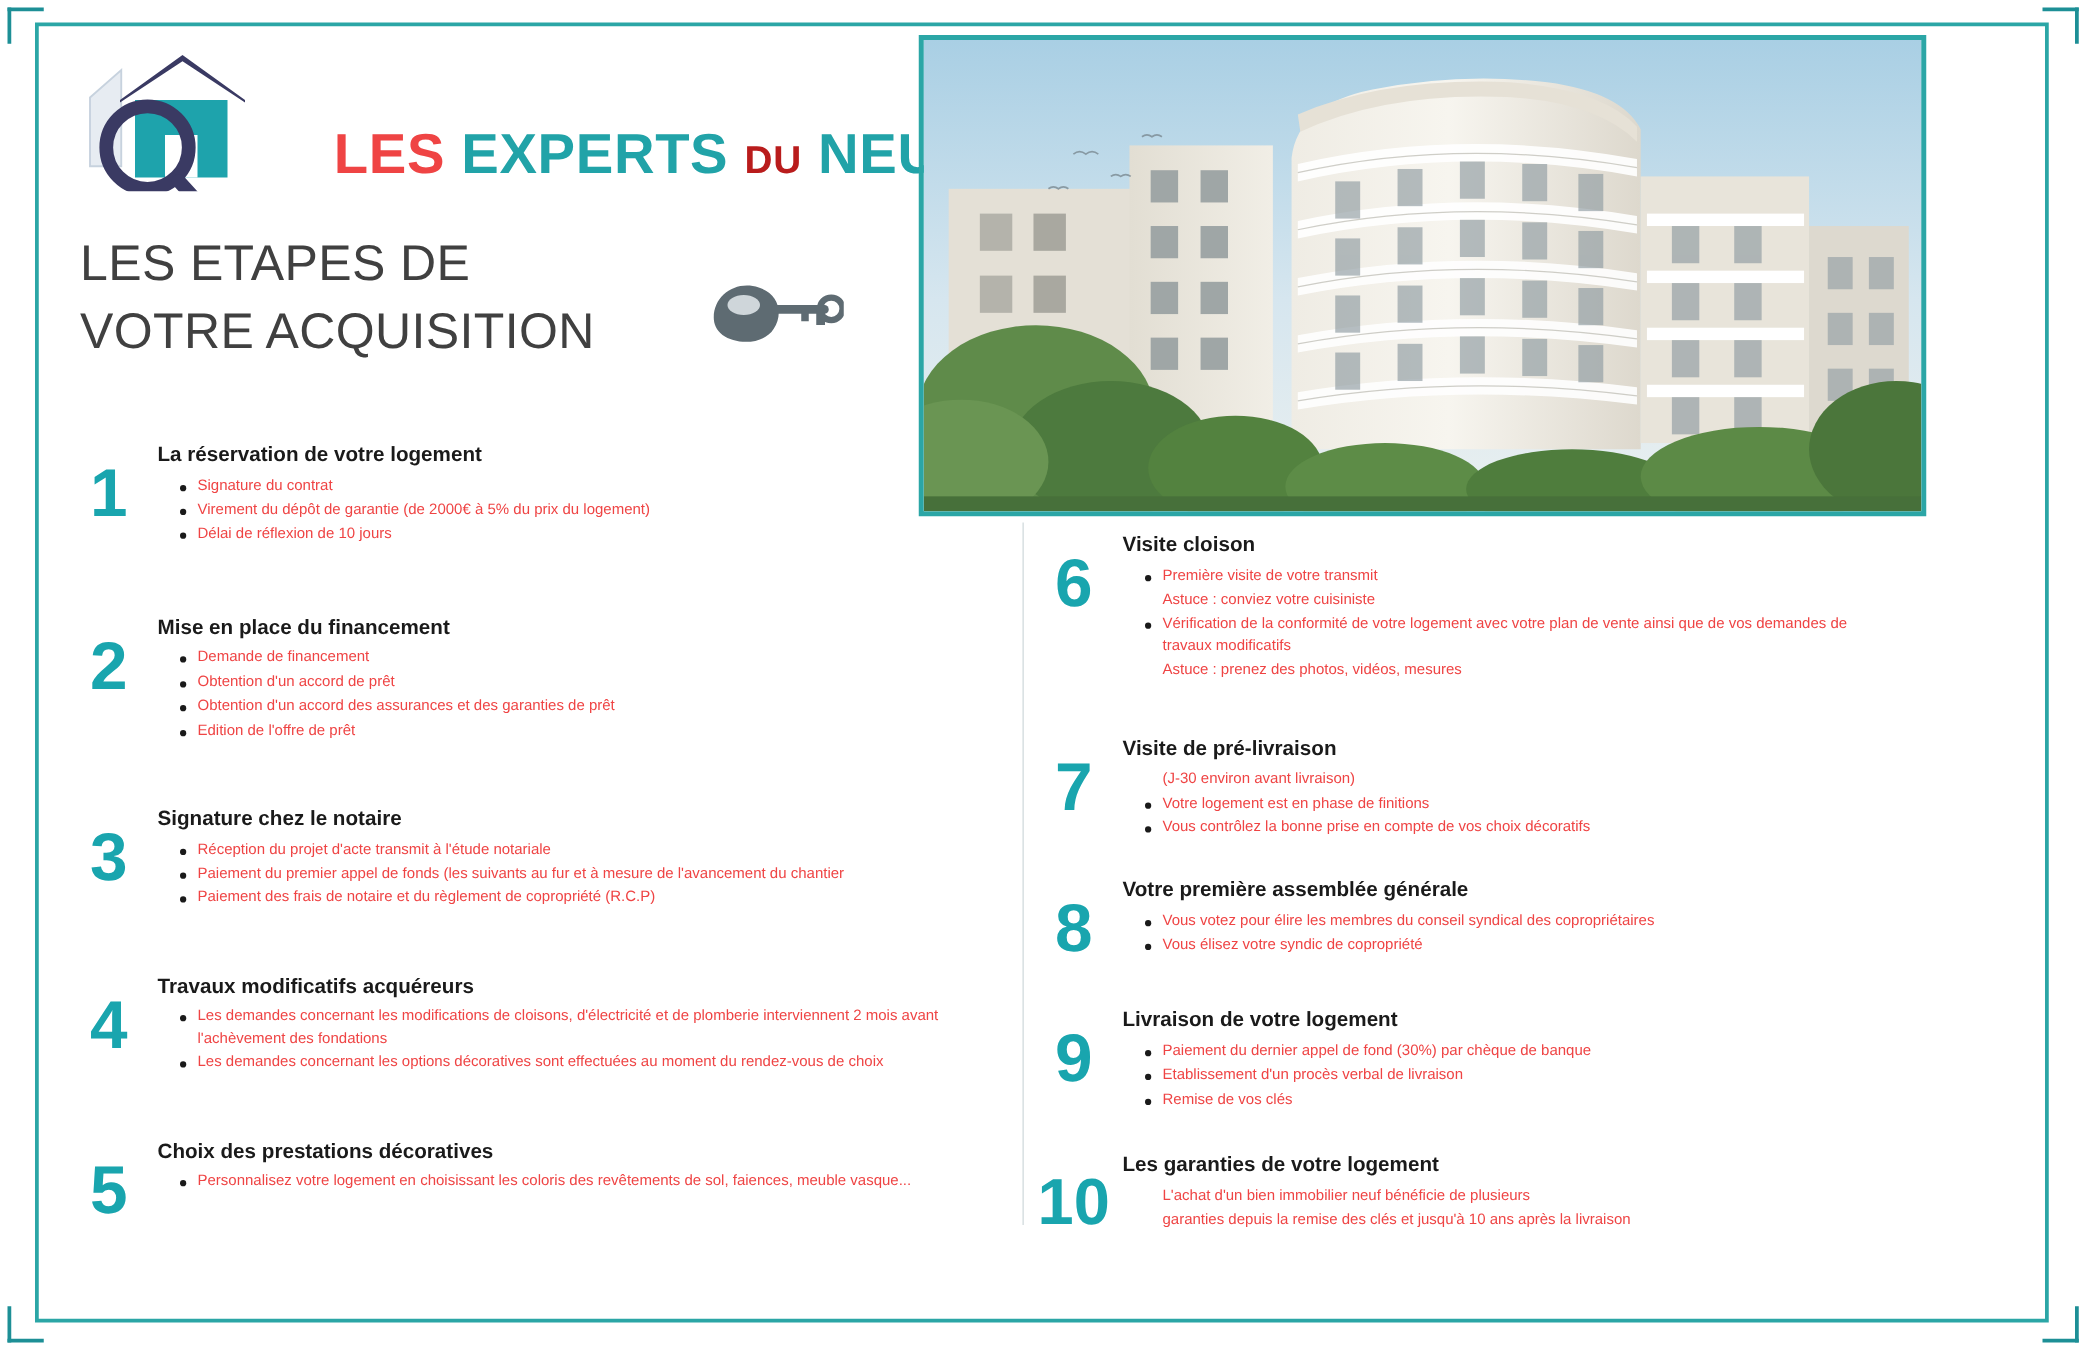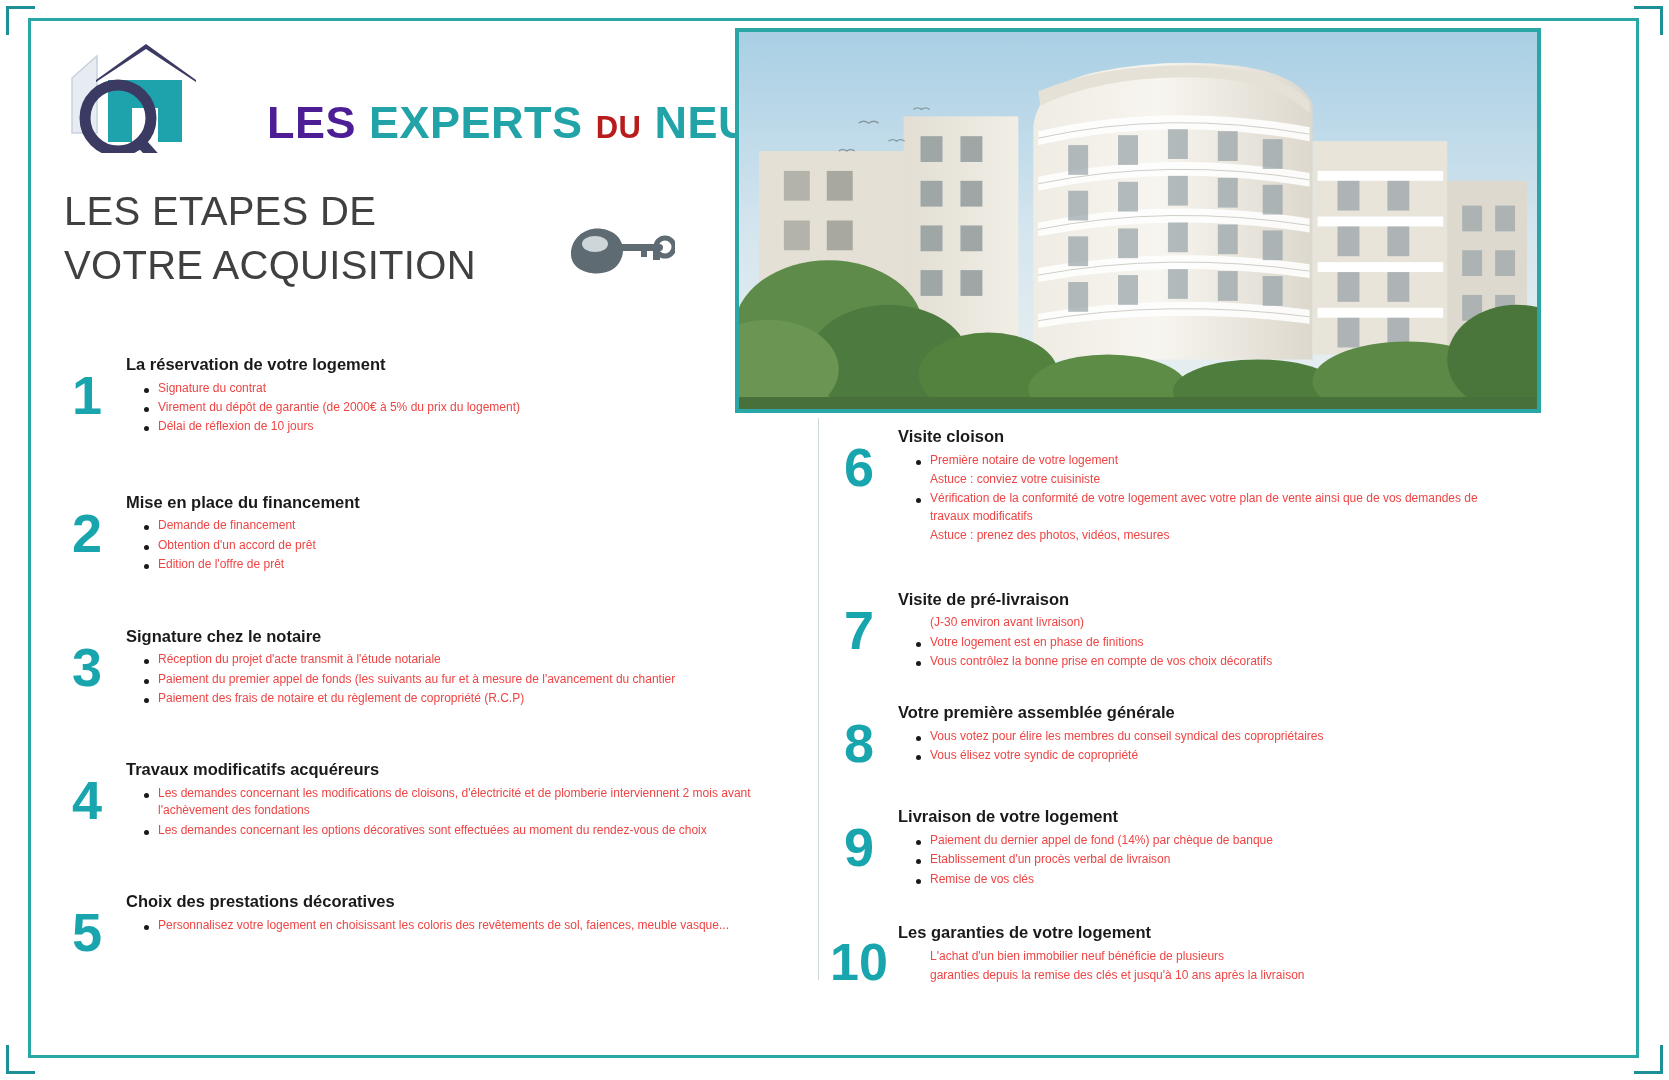--- a/index.html
+++ b/index.html
@@ -58,21 +58,21 @@
   .logo-text {
     position: absolute;
     left: 205px;
     top: 62px;
     font-size: 45px;
     font-weight: bold;
     letter-spacing: 0.5px;
     white-space: nowrap;
     line-height: 1;
   }
-  .logo-les  { color: #4c1d95; }
+  .logo-les  { color: #ef4444; }
   .logo-exp  { color: #21a3a8; }
   .logo-du   { color: #b91c1c; font-size: 31px; }
   .logo-neuf { color: #21a3a8; }
 
   
   .headline {
     position: absolute;
     left: 64px;
     top: 184px;
     width: 560px;
@@ -375,20 +375,21 @@
     </div>
   </div>
 
   <div class="step sp2">
     <div class="step-num">2</div>
     <div class="step-body">
       <div class="step-title">Mise en place du financement</div>
       <ul class="step-list">
         <li class="bulleted">Demande de financement</li>
         <li class="bulleted">Obtention d'un accord de prêt</li>
+        <li class="bulleted">Obtention d'un accord des assurances et des garanties de prêt</li>
         <li class="bulleted">Edition de l'offre de prêt</li>
       </ul>
     </div>
   </div>
 
   <div class="step sp3">
     <div class="step-num">3</div>
     <div class="step-body">
       <div class="step-title">Signature chez le notaire</div>
       <ul class="step-list">
@@ -423,21 +424,21 @@
 
 </div>
 
 <div class="col-right">
 
   <div class="step sp6">
     <div class="step-num">6</div>
     <div class="step-body">
       <div class="step-title">Visite cloison</div>
       <ul class="step-list">
-        <li class="bulleted">Première notaire de votre logement</li>
+        <li class="bulleted">Première visite de votre transmit</li>
         <li class="plain">Astuce : conviez votre cuisiniste</li>
         <li class="bulleted">Vérification de la conformité de votre logement avec votre plan de vente ainsi que de vos demandes de travaux modificatifs</li>
         <li class="plain">Astuce : prenez des photos, vidéos, mesures</li>
       </ul>
     </div>
   </div>
 
   <div class="step sp7">
     <div class="step-num">7</div>
     <div class="step-body">
@@ -459,21 +460,21 @@
         <li class="bulleted">Vous élisez votre syndic de copropriété</li>
       </ul>
     </div>
   </div>
 
   <div class="step sp9">
     <div class="step-num">9</div>
     <div class="step-body">
       <div class="step-title">Livraison de votre logement</div>
       <ul class="step-list">
-        <li class="bulleted">Paiement du dernier appel de fond (14%) par chèque de banque</li>
+        <li class="bulleted">Paiement du dernier appel de fond (30%) par chèque de banque</li>
         <li class="bulleted">Etablissement d'un procès verbal de livraison</li>
         <li class="bulleted">Remise de vos clés</li>
       </ul>
     </div>
   </div>
 
   <div class="step">
     <div class="step-num wide">10</div>
     <div class="step-body">
       <div class="step-title">Les garanties de votre logement</div>

